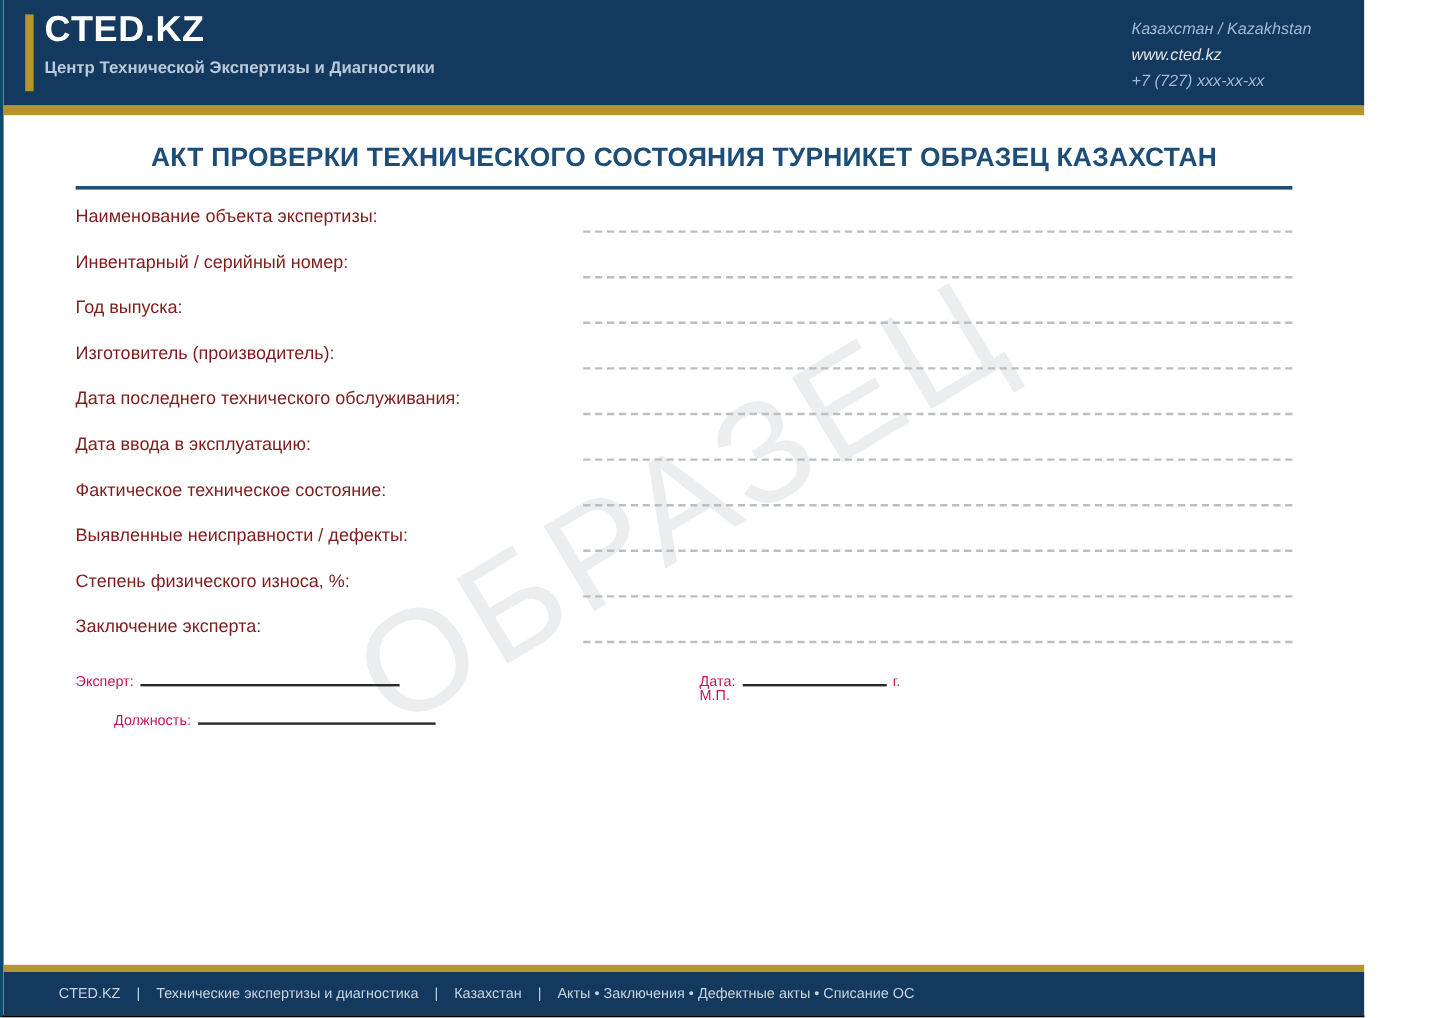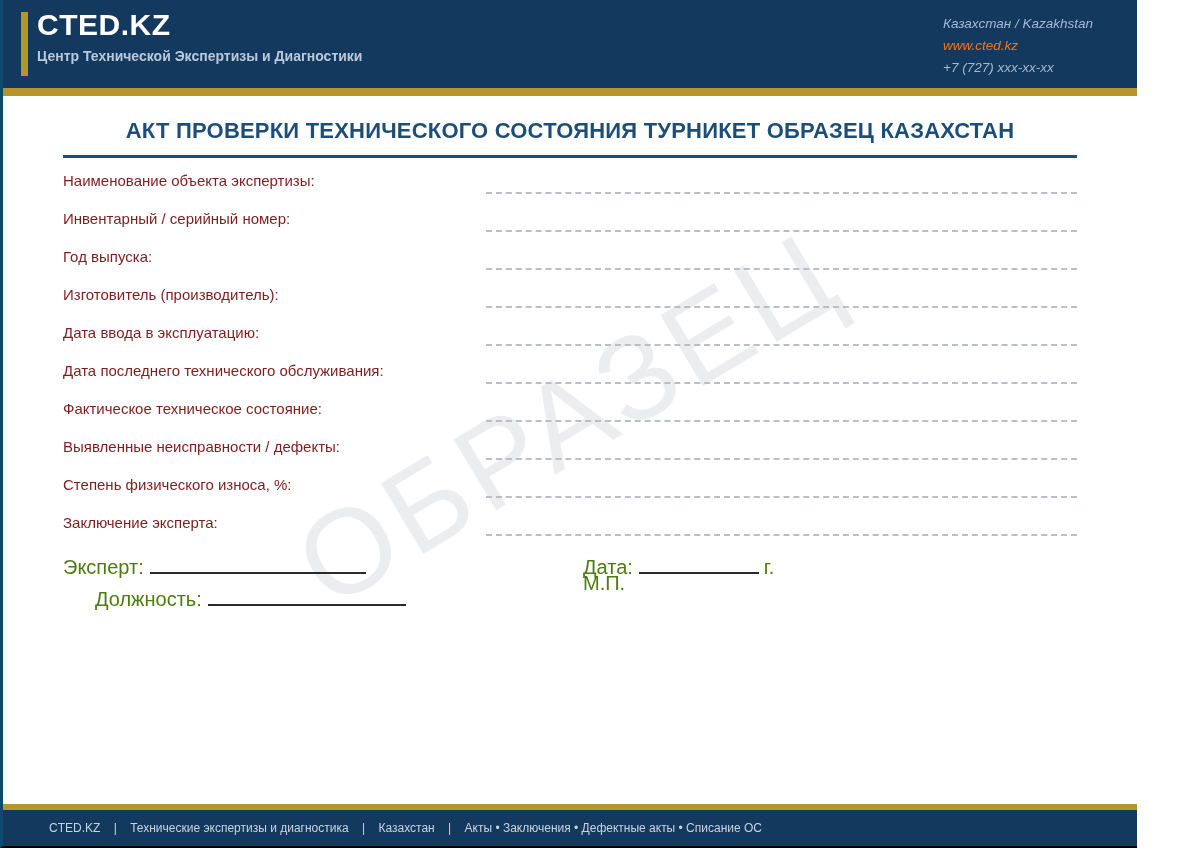--- a/index.html
+++ b/index.html
@@ -29,21 +29,21 @@
     font-size: 30px; font-weight: 700; color: #ffffff; letter-spacing: 0.5px;
   }
   .tagline {
     position: absolute; left: 34px; top: 48px;
     font-size: 14px; color: #BAC8DB; font-weight: bold;
   }
   .contact-block {
     position: absolute; left: 940px; top: 13px;
     font-size: 13.5px; line-height: 22px; color: #A3B8D2; font-style: italic;
   }
-  .contact-block .website { color: #f97316; cursor: pointer; }
+  .contact-block .website { color: #e5e5e5; cursor: pointer; }
 
   .gold-strip-top {
     position: absolute; left: 0; right: 0; top: 88px; height: 8px;
     background: #B6952F;
   }
 
   
   .doc-title {
     position: absolute; left: 0; right: 0; top: 118px;
     text-align: center;
@@ -65,21 +65,21 @@
     font-size: 15px; color: #7f1d1d;
   }
   .fline {
     position: absolute; left: 423px; right: 0; top: 24px;
     border-top: 2px dashed #B9BFC3;
   }
 
   
   .sig-area {
     position: absolute; left: 60px; right: 60px; top: 556px; height: 70px; z-index: 2;
-    font-size: 20px; color: #4d7c0f;
+    font-size: 12px; color: #be185d;
   }
   .sig-item { position: absolute; white-space: nowrap; }
   .sig-line {
     display: inline-block; height: 14px; vertical-align: baseline;
     border-bottom: 2px solid #2a2a2a; margin-left: 6px;
   }
   .line-expert   { width: 216px; }
   .line-date     { width: 120px; }
   .line-position { width: 198px; }
   .date-suffix { margin-left: 5px; }
@@ -139,25 +139,25 @@
     </div>
     <div class="frow">
       <div class="flabel">Год выпуска:</div>
       <div class="fline"></div>
     </div>
     <div class="frow">
       <div class="flabel">Изготовитель (производитель):</div>
       <div class="fline"></div>
     </div>
     <div class="frow">
+      <div class="flabel">Дата последнего технического обслуживания:</div>
+      <div class="fline"></div>
+    </div>
+    <div class="frow">
       <div class="flabel">Дата ввода в эксплуатацию:</div>
-      <div class="fline"></div>
-    </div>
-    <div class="frow">
-      <div class="flabel">Дата последнего технического обслуживания:</div>
       <div class="fline"></div>
     </div>
     <div class="frow">
       <div class="flabel">Фактическое техническое состояние:</div>
       <div class="fline"></div>
     </div>
     <div class="frow">
       <div class="flabel">Выявленные неисправности / дефекты:</div>
       <div class="fline"></div>
     </div>

